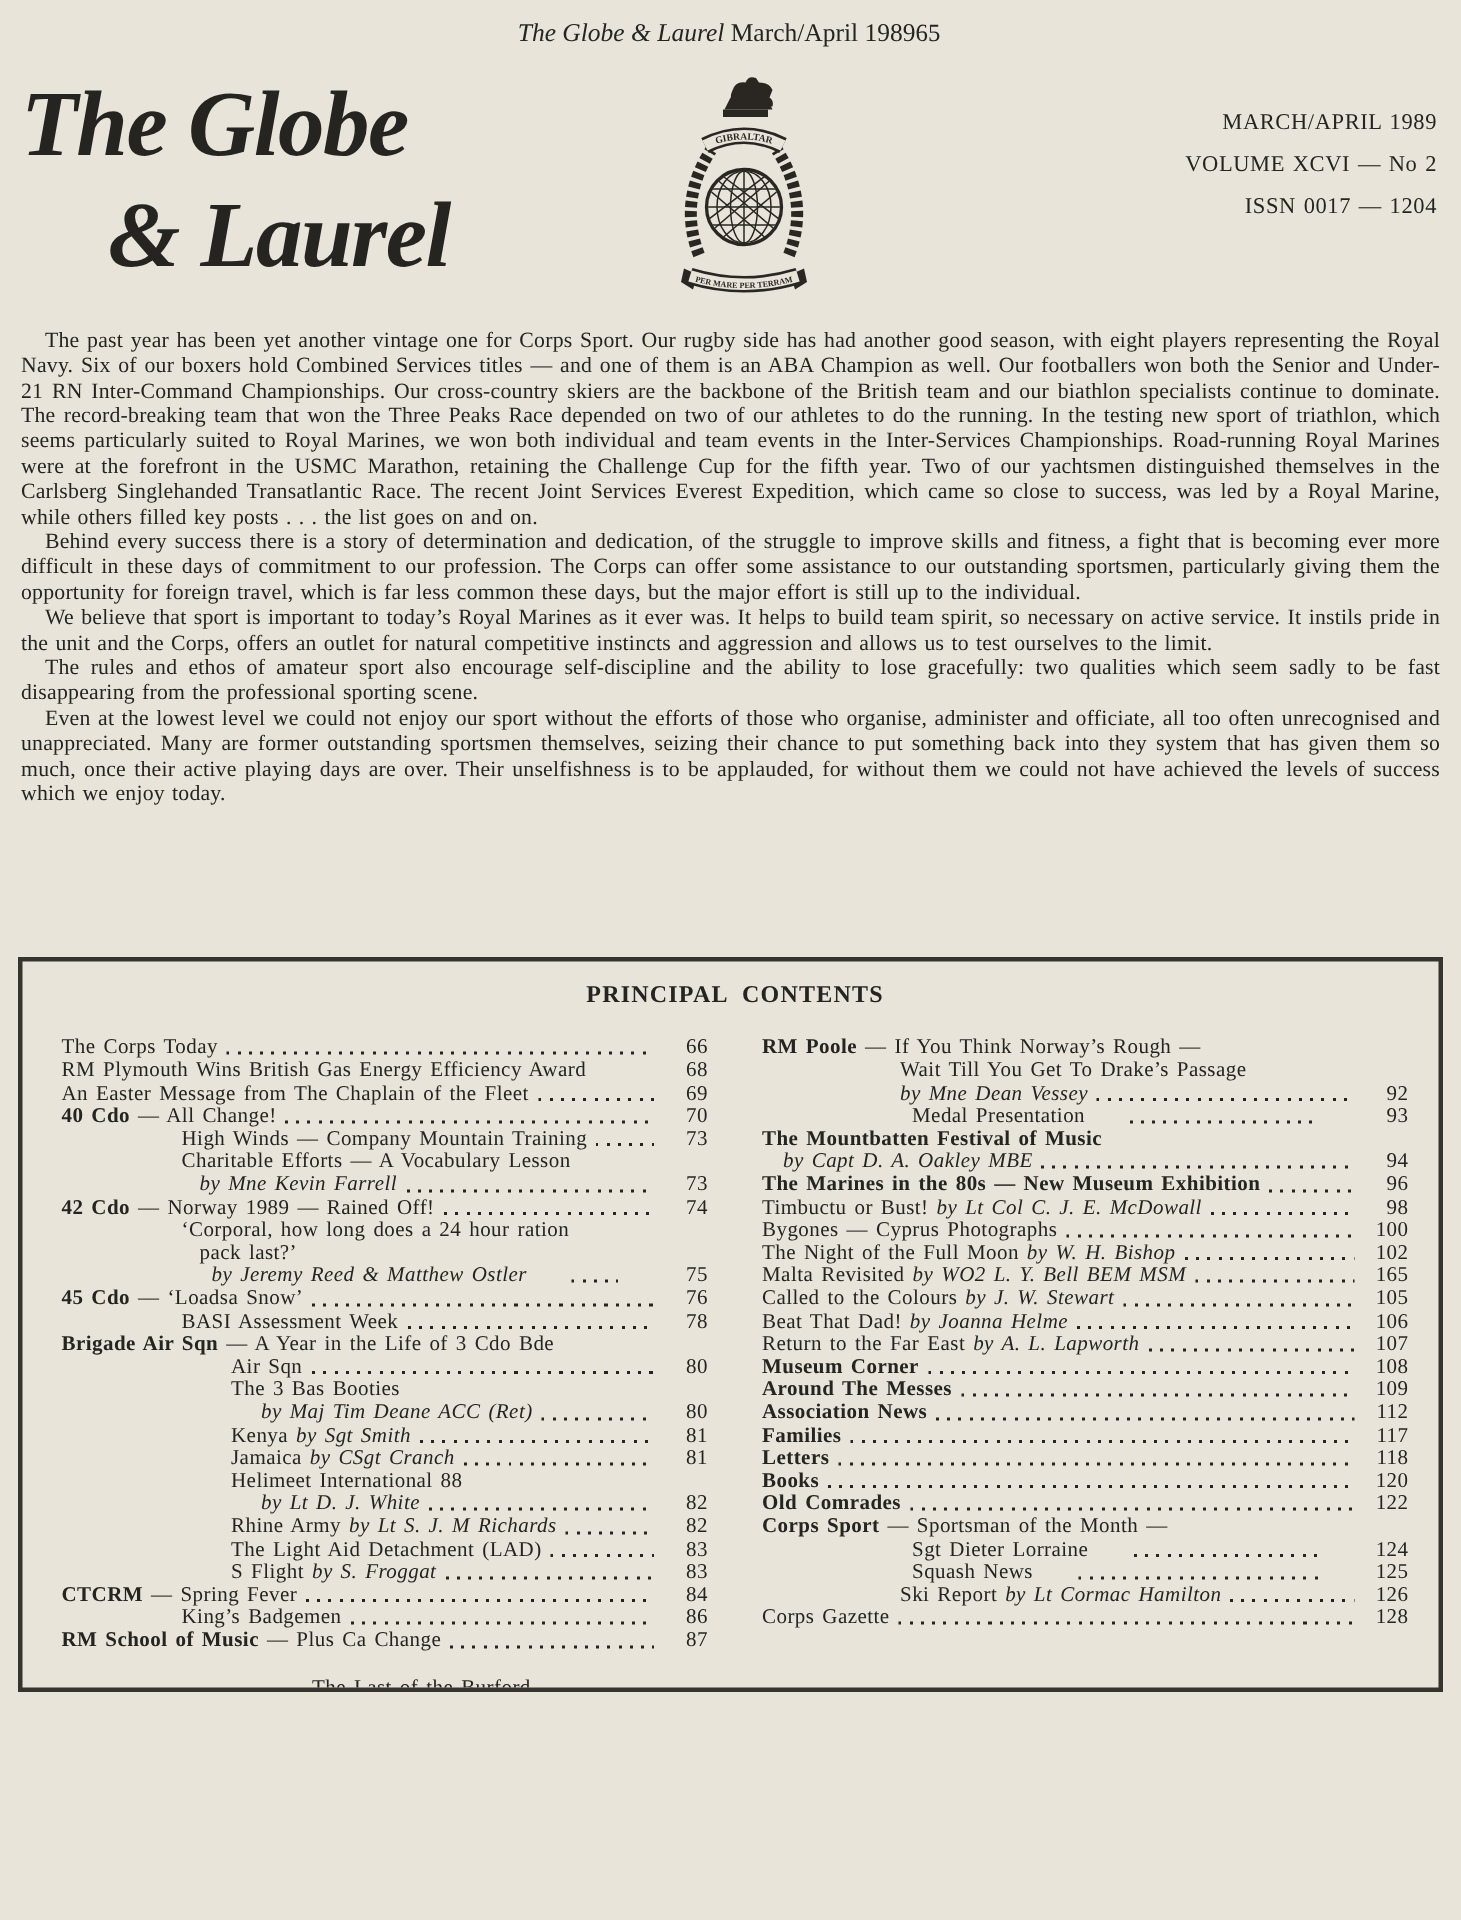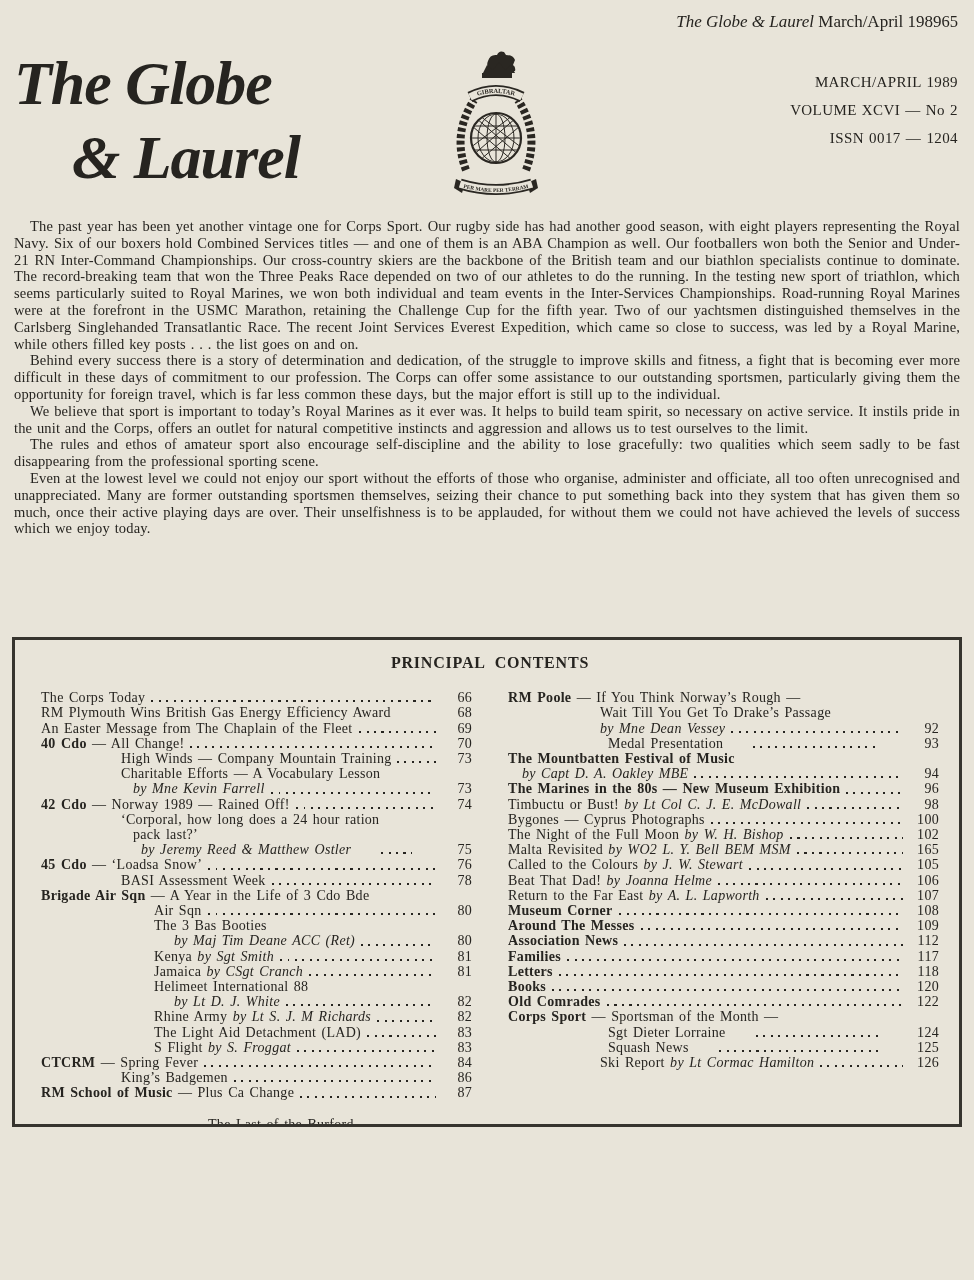--- a/index.html
+++ b/index.html
@@ -13,21 +13,21 @@
     width:974px;height:1280px;
     background:var(--paper);
     color:var(--ink);
     font-family:"Liberation Serif", serif;
     overflow:hidden;
     position:relative;
     margin:0 auto;
   }
   
   .running-head{
-    display:flex;justify-content:flex-end;align-items:baseline;
+    display:flex;justify-content:center;align-items:baseline;
     padding:12px 16px 0 14px;
     font-size:17px;
   }
   .running-head .rh-title{font-style:italic;}
   .running-head .rh-issue{font-style:normal;}
   .running-head .rh-folio{font-size:16.5px;}
   
   .masthead{
     display:flex;
     padding:0 16px 0 14px;
@@ -441,17 +441,22 @@
           <div class="toc-line ind4">
             <span class="toc-text"><span class="seg-r">Squash News</span></span>
             <span class="leader dotted"></span>
             <span class="toc-page">125</span>
           </div>
           <div class="toc-line ind3">
             <span class="toc-text"><span class="seg-r">Ski Report </span><span class="seg-i">by Lt Cormac Hamilton</span></span>
             <span class="leader dotted"></span>
             <span class="toc-page">126</span>
           </div>
+          <div class="toc-line ind0">
+            <span class="toc-text"><span class="seg-r">Corps Gazette</span></span>
+            <span class="leader dotted"></span>
+            <span class="toc-page">128</span>
+          </div>
         </div>
     </div>
   </div>
 
 </div>
 
 </body></html>

